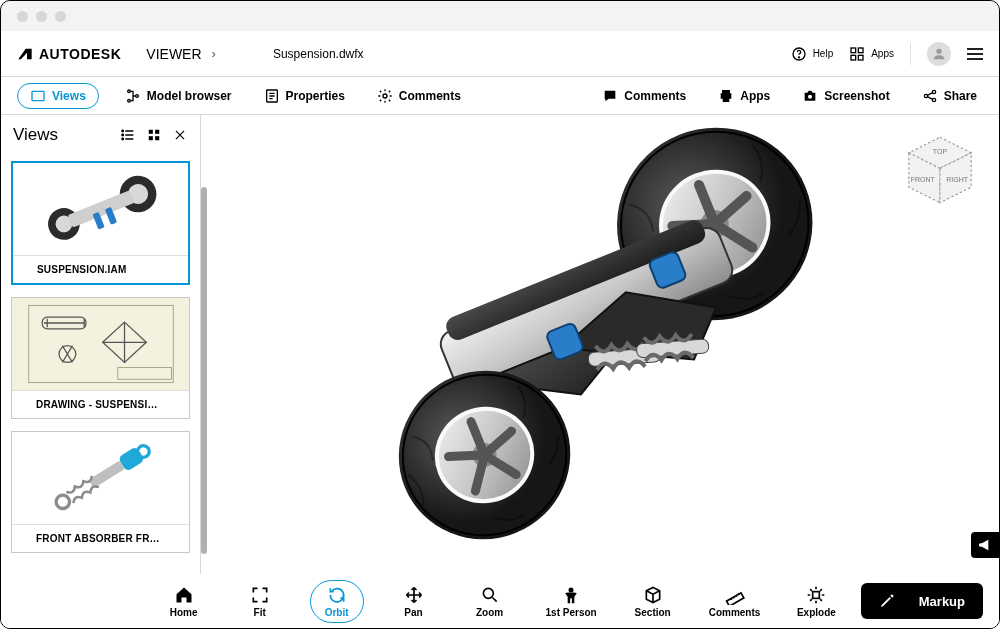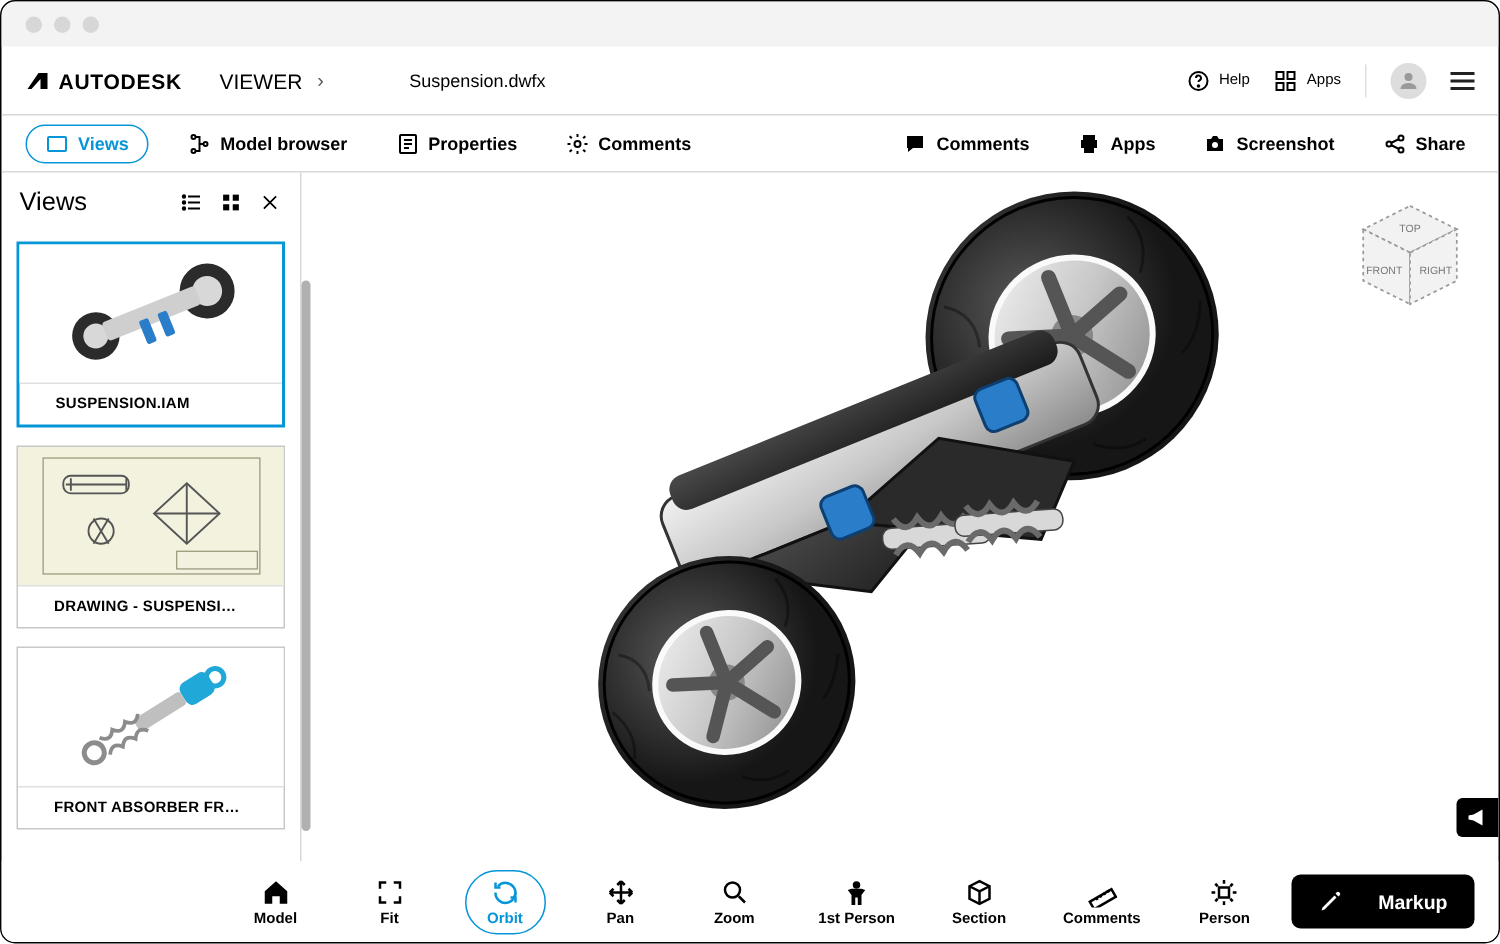--- a/index.html
+++ b/index.html
@@ -397,21 +397,21 @@
   <svg width="16" height="16" viewBox="0 0 24 24" fill="#fff">
       <path d="M3 10v4l5 1 9 5V4l-9 5-5 1z"></path>
     </svg>
 </div>
 
 <div class="bottombar">
   <div class="navbtn">
     <svg width="20" height="20" viewBox="0 0 24 24" fill="#000">
         <path d="M3 11l9-8 9 8v10h-6v-6h-6v6H3z"></path>
       </svg>
-    <span>Model</span>
+    <span>Home</span>
   </div>
   <div class="navbtn">
     <svg width="20" height="20" viewBox="0 0 24 24" fill="none" stroke="#000" stroke-width="2">
         <path d="M4 9V4h5M20 9V4h-5M4 15v5h5M20 15v5h-5"></path>
       </svg>
     <span>Fit</span>
   </div>
   <div class="navbtn active">
     <svg width="20" height="20" viewBox="0 0 24 24" fill="none" stroke="#0696d7" stroke-width="2">
         <path d="M4 12a8 8 0 1 0 2-5"></path>
@@ -453,21 +453,21 @@
         <rect x="2" y="14" width="20" height="7" transform="rotate(-30 12 17)"></rect>
         <path d="M7 16l1 2M10 14l1 2M13 12l1 2M16 10l1 2"></path>
       </svg>
     <span>Comments</span>
   </div>
   <div class="navbtn">
     <svg width="20" height="20" viewBox="0 0 24 24" fill="none" stroke="#000" stroke-width="2">
         <rect x="8" y="8" width="8" height="8"></rect>
         <path d="M12 2v3M12 19v3M2 12h3M19 12h3M5 5l2 2M17 17l2 2M19 5l-2 2M5 19l2-2"></path>
       </svg>
-    <span>Person</span>
+    <span>Explode</span>
   </div>
 
   <div class="markup-btn">
     <svg width="16" height="16" viewBox="0 0 24 24" fill="#fff">
         <path d="M3 21l3-1 12-12-2-2L4 18l-1 3zM17 4l3 3 1-1a2 2 0 0 0 0-3 2 2 0 0 0-3 0l-1 1z"></path>
       </svg>
     <span>Markup</span>
   </div>
 </div>
 

